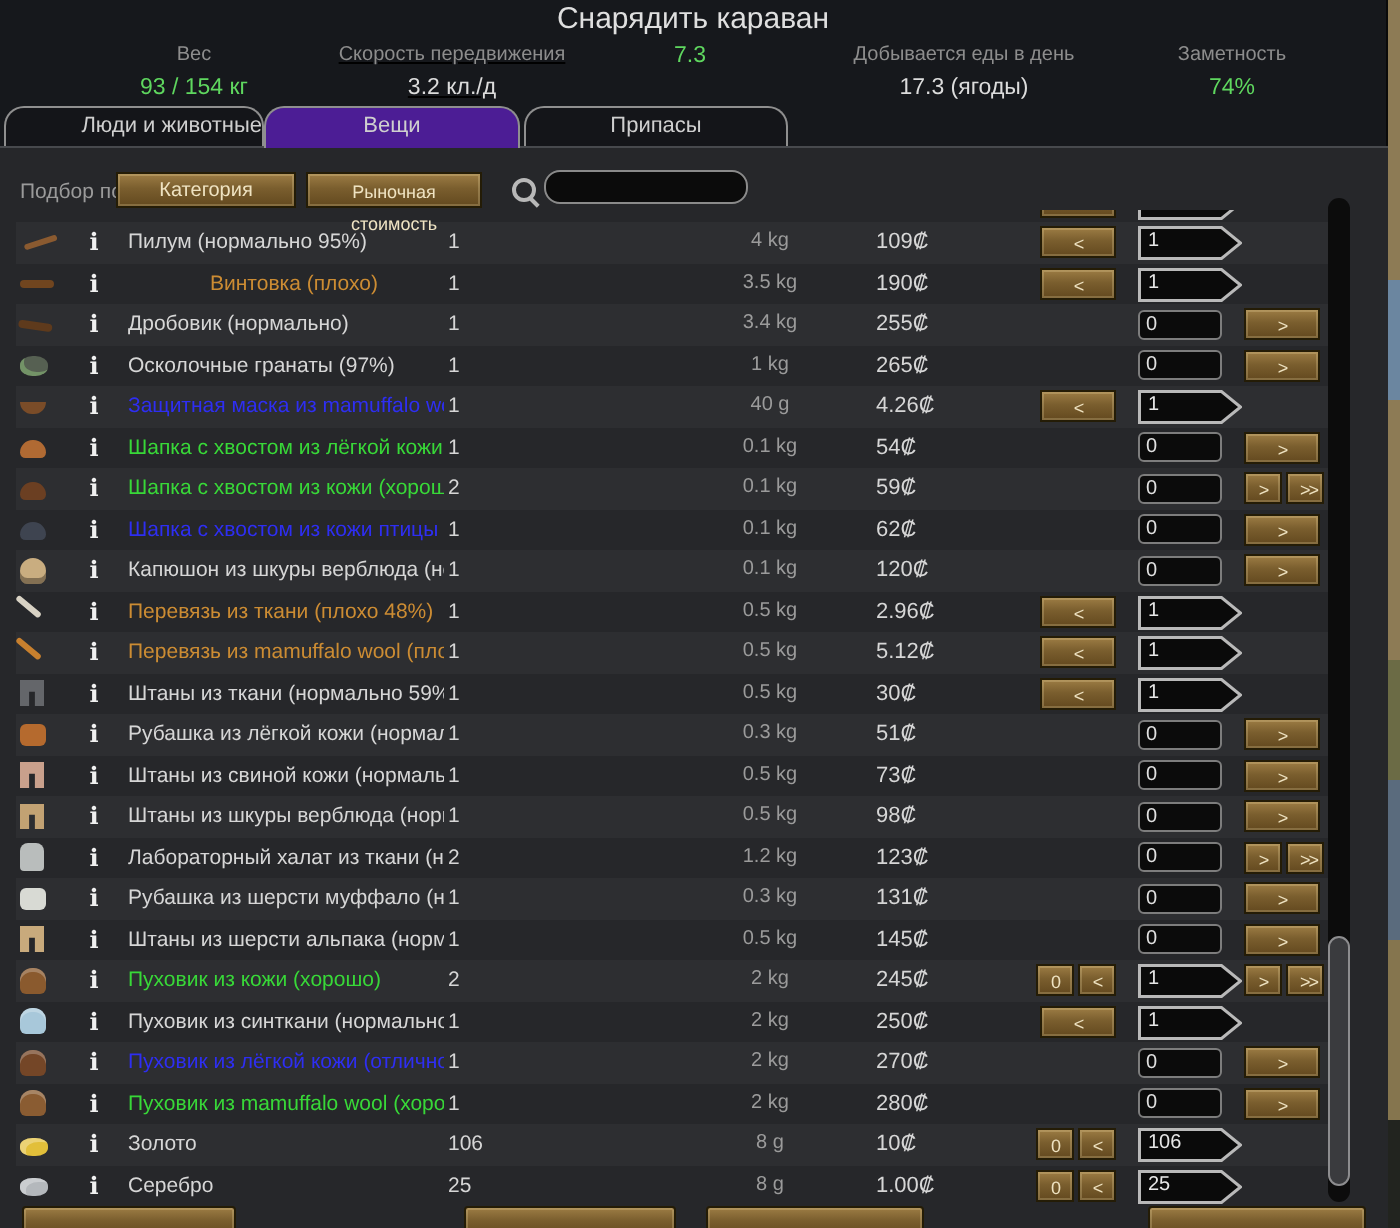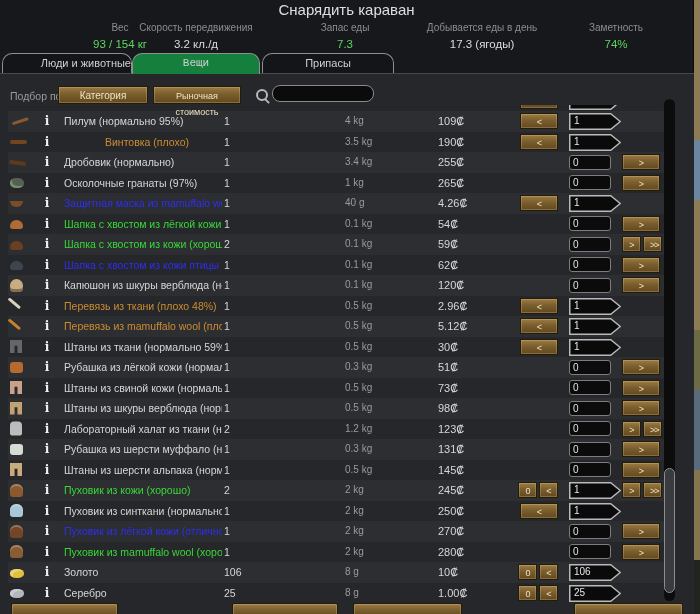--- a/index.html
+++ b/index.html
@@ -15,21 +15,21 @@
   .title{position:absolute;left:0;top:1px;width:100%;text-align:center;font-size:15px;color:#dfdfdf;}
   .stat{position:absolute;top:22px;width:160px;text-align:center;}
   .stat .lbl{font-size:10px;color:#8d8d8d;display:block;margin-bottom:5px;}
   .stat .val{font-size:11.5px;display:block;}
   .c-green{color:#5fd75f;}
   .c-white{color:#dcdcdc;}
   
   .tab{position:absolute;top:53px;height:20px;box-sizing:border-box;background:#141519;
        border:1px solid #8f8f8f;border-bottom:none;border-radius:10px 10px 0 0;
        color:#cfcfcf;font-size:11px;text-align:center;line-height:19px;z-index:2;cursor:default;}
-  .tab.active{background:#15803d;height:21px;z-index:4;font-family:Liberation Mono, monospace;}
+  .tab.active{background:#4c1d95;height:21px;z-index:4;}
   
   .panel{position:absolute;left:0;top:73px;width:694px;height:541px;background:#26272a;border-top:1px solid #47494d;box-sizing:border-box;overflow:hidden;}
   .flt-label{position:absolute;left:10px;top:16px;font-size:10.5px;color:#9a9a9a;}
   .btn{background:linear-gradient(180deg,#9c7c44,#7a5e2e 45%,#63491f);
        border:1px solid #241c06;box-shadow:inset 0 0 0 1px rgba(255,235,180,0.22);
        color:#efe3c2;text-align:center;box-sizing:border-box;cursor:default;}
   .flt-btn1{position:absolute;left:58px;top:12px;width:90px;height:18px;font-size:10px;line-height:16px;}
   .flt-btn2{position:absolute;left:153px;top:12px;width:88px;height:18px;font-size:9px;line-height:16px;}
   .search-icon{position:absolute;left:256px;top:15px;width:8px;height:8px;border:2px solid #b8b8b8;border-radius:50%;}
   .search-icon::after{content:"";position:absolute;left:8px;top:7px;width:2px;height:6px;background:#b8b8b8;transform:rotate(-45deg);}
@@ -38,21 +38,21 @@
   
   .list{position:absolute;left:8px;top:31px;width:662px;height:498px;overflow:hidden;}
   .row{position:absolute;left:0;width:662px;height:20.5px;}
   .row.alt{background:rgba(255,255,255,0.035);}
   .row .icon{position:absolute;left:2px;top:2.5px;}
   .row .info{position:absolute;left:34px;top:0;width:10px;height:20.5px;line-height:20.5px;
        font-family:"DejaVu Serif",serif;font-weight:bold;font-size:12px;color:#f0f0f0;text-align:center;cursor:default;}
   .row .nm{position:absolute;left:56px;top:0;width:158px;height:20.5px;line-height:20.5px;font-size:10.5px;
        white-space:nowrap;overflow:hidden;}
   .row .cnt{position:absolute;left:216px;top:0;height:20.5px;line-height:20.5px;font-size:10.5px;color:#d6d6d6;}
-  .row .wt{position:absolute;left:337px;top:0;width:80px;height:20.5px;line-height:20.5px;font-size:10px;color:#9b9b9b;text-align:left;}
+  .row .wt{position:absolute;left:337px;top:0;width:80px;height:20.5px;line-height:20.5px;font-size:10px;color:#9b9b9b;text-align:center;}
   .row .val{position:absolute;left:430px;top:0;height:20.5px;line-height:20.5px;font-size:11px;color:#d6d6d6;}
   .zone{position:absolute;top:2px;width:40px;height:16px;display:flex;gap:2px;}
   .zone.dec{left:510px;justify-content:flex-end;}
   .zone.inc{left:614px;justify-content:flex-start;}
   .qbtn{height:16px;font-size:9px;line-height:14px;letter-spacing:-1px;}
   .qbtn.narrow{width:19px;}
   .qbtn.wide{width:38px;}
   .qty-plain{position:absolute;left:561px;top:2.5px;width:42px;height:15px;background:#0b0b0b;
        border:1px solid #7d7d7d;border-radius:3px;color:#e0e0e0;font-size:10px;padding:0 3px;box-sizing:border-box;outline:none;}
   .qty-arrow{position:absolute;left:561px;top:2px;width:52px;height:17px;cursor:text;}
@@ -82,30 +82,29 @@
   .world div{width:6px;}
 </style>
 </head>
 <body>
 
 <div class="dialog">
 
   <div class="header">
     <div class="title">Снарядить караван</div>
     <div id="stats">
-        <div class="stat" style="left: 40px;">
+        <div class="stat" style="left: 17px;">
           <span class="lbl">Вес</span>
           <span class="val c-green">93 / 154 кг</span>
         </div>
-        <div class="stat" style="left: 116px;">
+        <div class="stat" style="left: 146px; text-decoration: underline;">
           <span class="lbl">Скорость передвижения</span>
           <span class="val c-white">3.2 кл./д</span>
         </div>
         <div class="stat" style="left: 265px;">
-          <span class="lbl">Запас еды</span>
           <span class="val c-green">7.3</span>
         </div>
         <div class="stat" style="left: 402px;">
           <span class="lbl">Добывается еды в день</span>
           <span class="val c-white">17.3 (ягоды)</span>
         </div>
         <div class="stat" style="left: 536px;">
           <span class="lbl">Заметность</span>
           <span class="val c-green">74%</span>
         </div>

